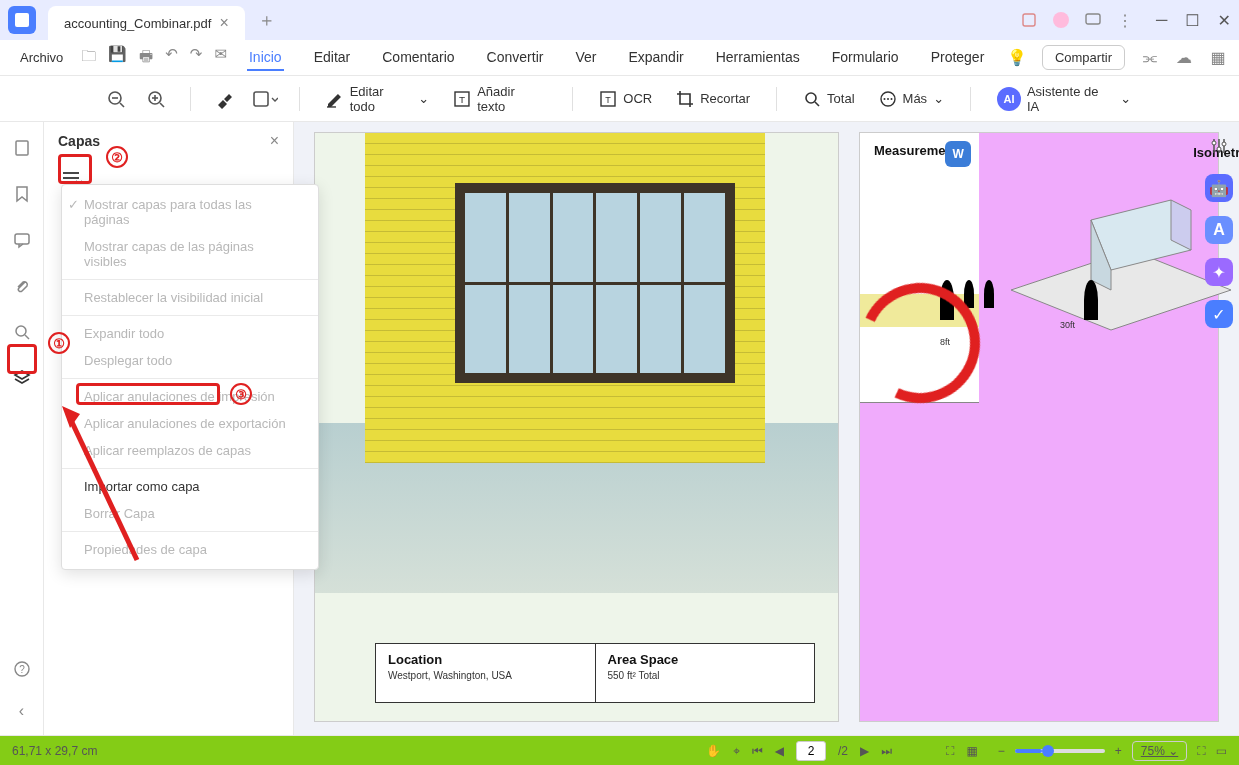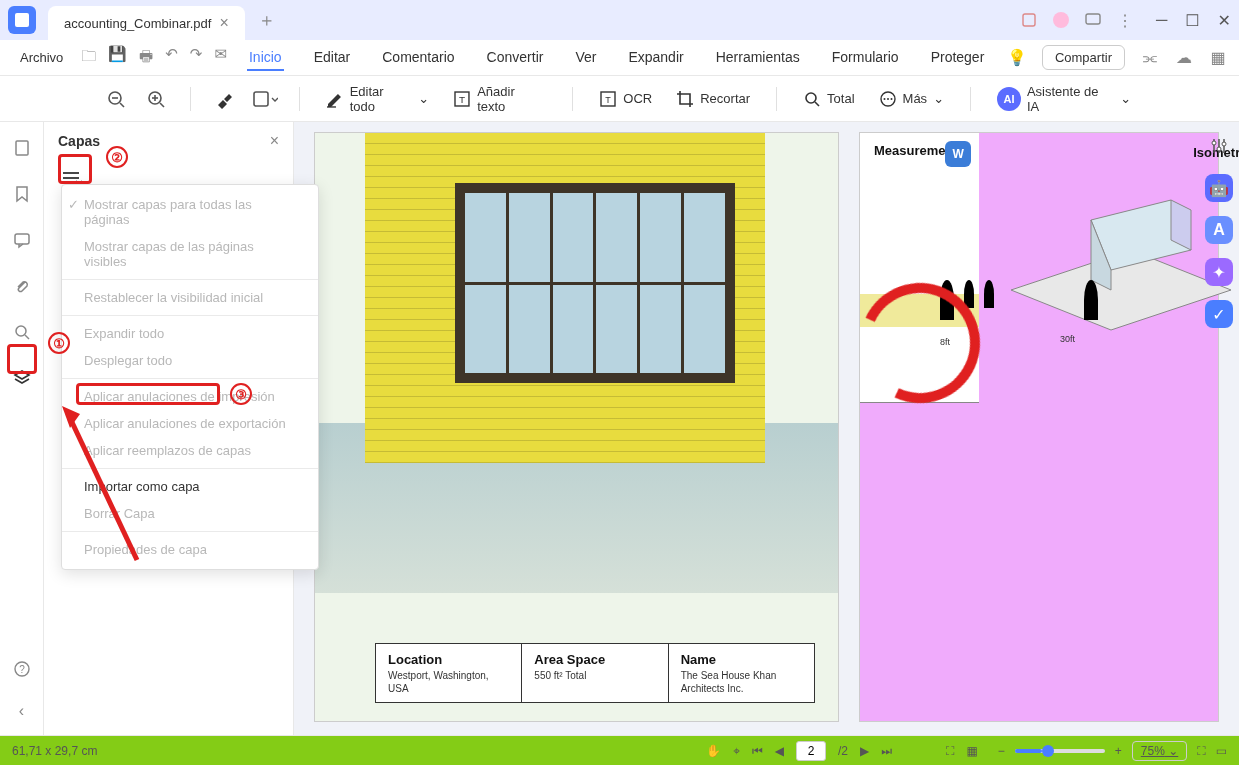--- a/index.html
+++ b/index.html
@@ -355,40 +355,35 @@
         <div class="infobox-cell">
           <div class="infobox-label">Location</div>
           <div class="infobox-val">Westport,
 Washington, USA</div>
         </div>
         <div class="infobox-cell">
           <div class="infobox-label">Area Space</div>
           <div class="infobox-val">550 ft²
 Total</div>
         </div>
-        <div class="infobox-cell">
-          <div class="infobox-label">Name</div>
-          <div class="infobox-val">The Sea House
-Khan Architects Inc.</div>
-        </div>
       </div>
     </div>
     <div class="page-right">
       <div class="pr-box pr-meas">
         <div class="pr-title">Measurements</div>
         <div class="word-icon">W</div>
         <div class="silhouette">
           <div class="person"></div>
             <div class="person small"></div>
             <div class="person small"></div>
           <div style="width:70px"></div>
             <div class="person"></div>
         </div>
         <span class="dim" style="bottom:55px; left:80px;">8ft</span>
-        <span class="dim" style="bottom:58px; left:200px;">30ft</span>
+        <span class="dim" style="bottom:72px; left:200px;">30ft</span>
         <div class="red-brush-circle annot" style="left:0px; top:150px;"></div>
       </div>
       <div class="pr-iso">
         <div class="pr-title">Isometric</div>
         <svg width="260" height="200" viewBox="0 0 260 200">
           <polygon points="20,130 140,90 240,130 120,170" fill="#e8e8e8" stroke="#888"></polygon>
           <polygon points="100,60 180,40 200,90 120,110" fill="#d8e8f0" stroke="#888"></polygon>
           <polygon points="100,60 100,120 120,130 120,110" fill="#c8d8e0" stroke="#888"></polygon>
           <polygon points="180,40 200,50 200,90 180,80" fill="#cce" stroke="#888"></polygon>
         </svg>

